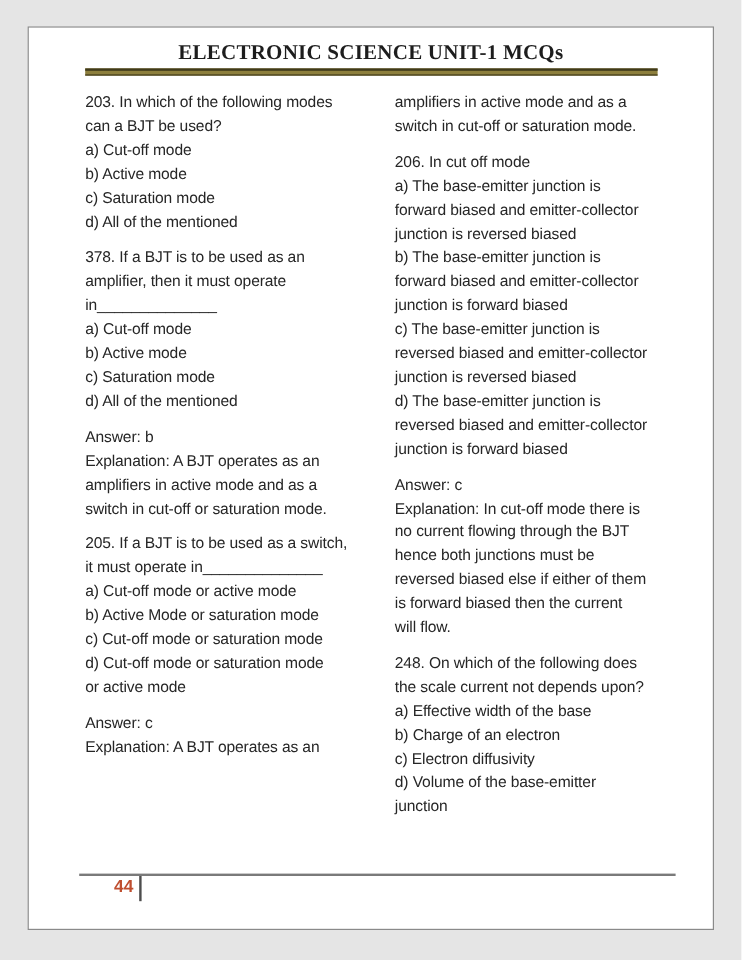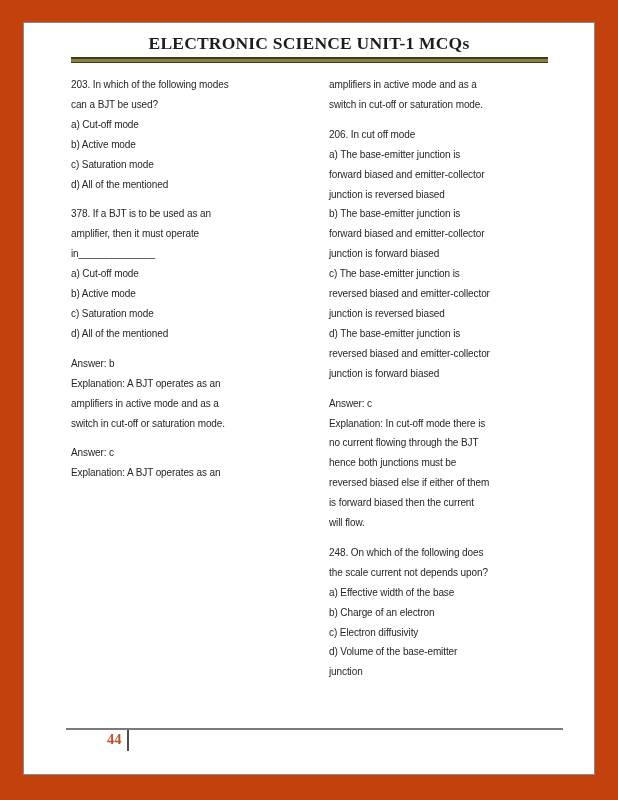--- a/index.html
+++ b/index.html
@@ -4,21 +4,21 @@
 <style>
   html, body {
     margin: 0;
     padding: 0;
     background: #ffffff;
   }
   .canvas {
     position: relative;
     width: 618px;
     height: 800px;
-    background: #c2410c;
+    background: #e5e5e5;
     overflow: hidden;
   }
   .page {
     position: absolute;
     left: 23px;
     top: 22px;
     width: 572px;
     height: 753px;
     box-sizing: border-box;
     border: 1px solid #8a8a8a;
@@ -42,42 +42,42 @@
     border-bottom: 1px solid #3f3a1b;
   }
   .columns {
     display: flex;
     margin: 12px 0 0 47px;
     gap: 16px;
   }
   .col {
     width: 242px;
     font-family: "Liberation Sans", sans-serif;
-    font-size: 10px;
+    font-size: 13px;
     line-height: 19.9px;
     color: #262626;
     letter-spacing: -0.1px;
   }
   .col p {
     margin: 0 0 10px 0;
     white-space: pre;
   }
   .footer {
     position: absolute;
     left: 42px;
     top: 705px;
     width: 497px;
     border-top: 2px solid #7a7a7a;
     display: flex;
     align-items: flex-start;
   }
   .page-num {
-    margin-left: 41px;
+    margin-left: 29px;
     margin-top: 1px;
-    font-family: Liberation Serif, serif;
+    font-family: Liberation Sans, sans-serif;
     font-size: 14.5px;
     font-weight: 700;
     color: #bf4f30;
   }
   .page-num-bar {
     width: 2px;
     height: 21px;
     background: #4d4d4d;
     margin-left: 5px;
   }
@@ -105,20 +105,27 @@
 amplifier, then it must operate
 in______________
 a) Cut-off mode
 b) Active mode
 c) Saturation mode
 d) All of the mentioned</p>
         <p>Answer: b
 Explanation: A BJT operates as an
 amplifiers in active mode and as a
 switch in cut-off or saturation mode.</p>
+        <p>205. If a BJT is to be used as a switch,
+it must operate in______________
+a) Cut-off mode or active mode
+b) Active Mode or saturation mode
+c) Cut-off mode or saturation mode
+d) Cut-off mode or saturation mode
+or active mode</p>
         <p>Answer: c
 Explanation: A BJT operates as an</p>
       </div>
 
       <div class="col">
         <p>amplifiers in active mode and as a
 switch in cut-off or saturation mode.</p>
         <p>206. In cut off mode
 a) The base-emitter junction is
 forward biased and emitter-collector

